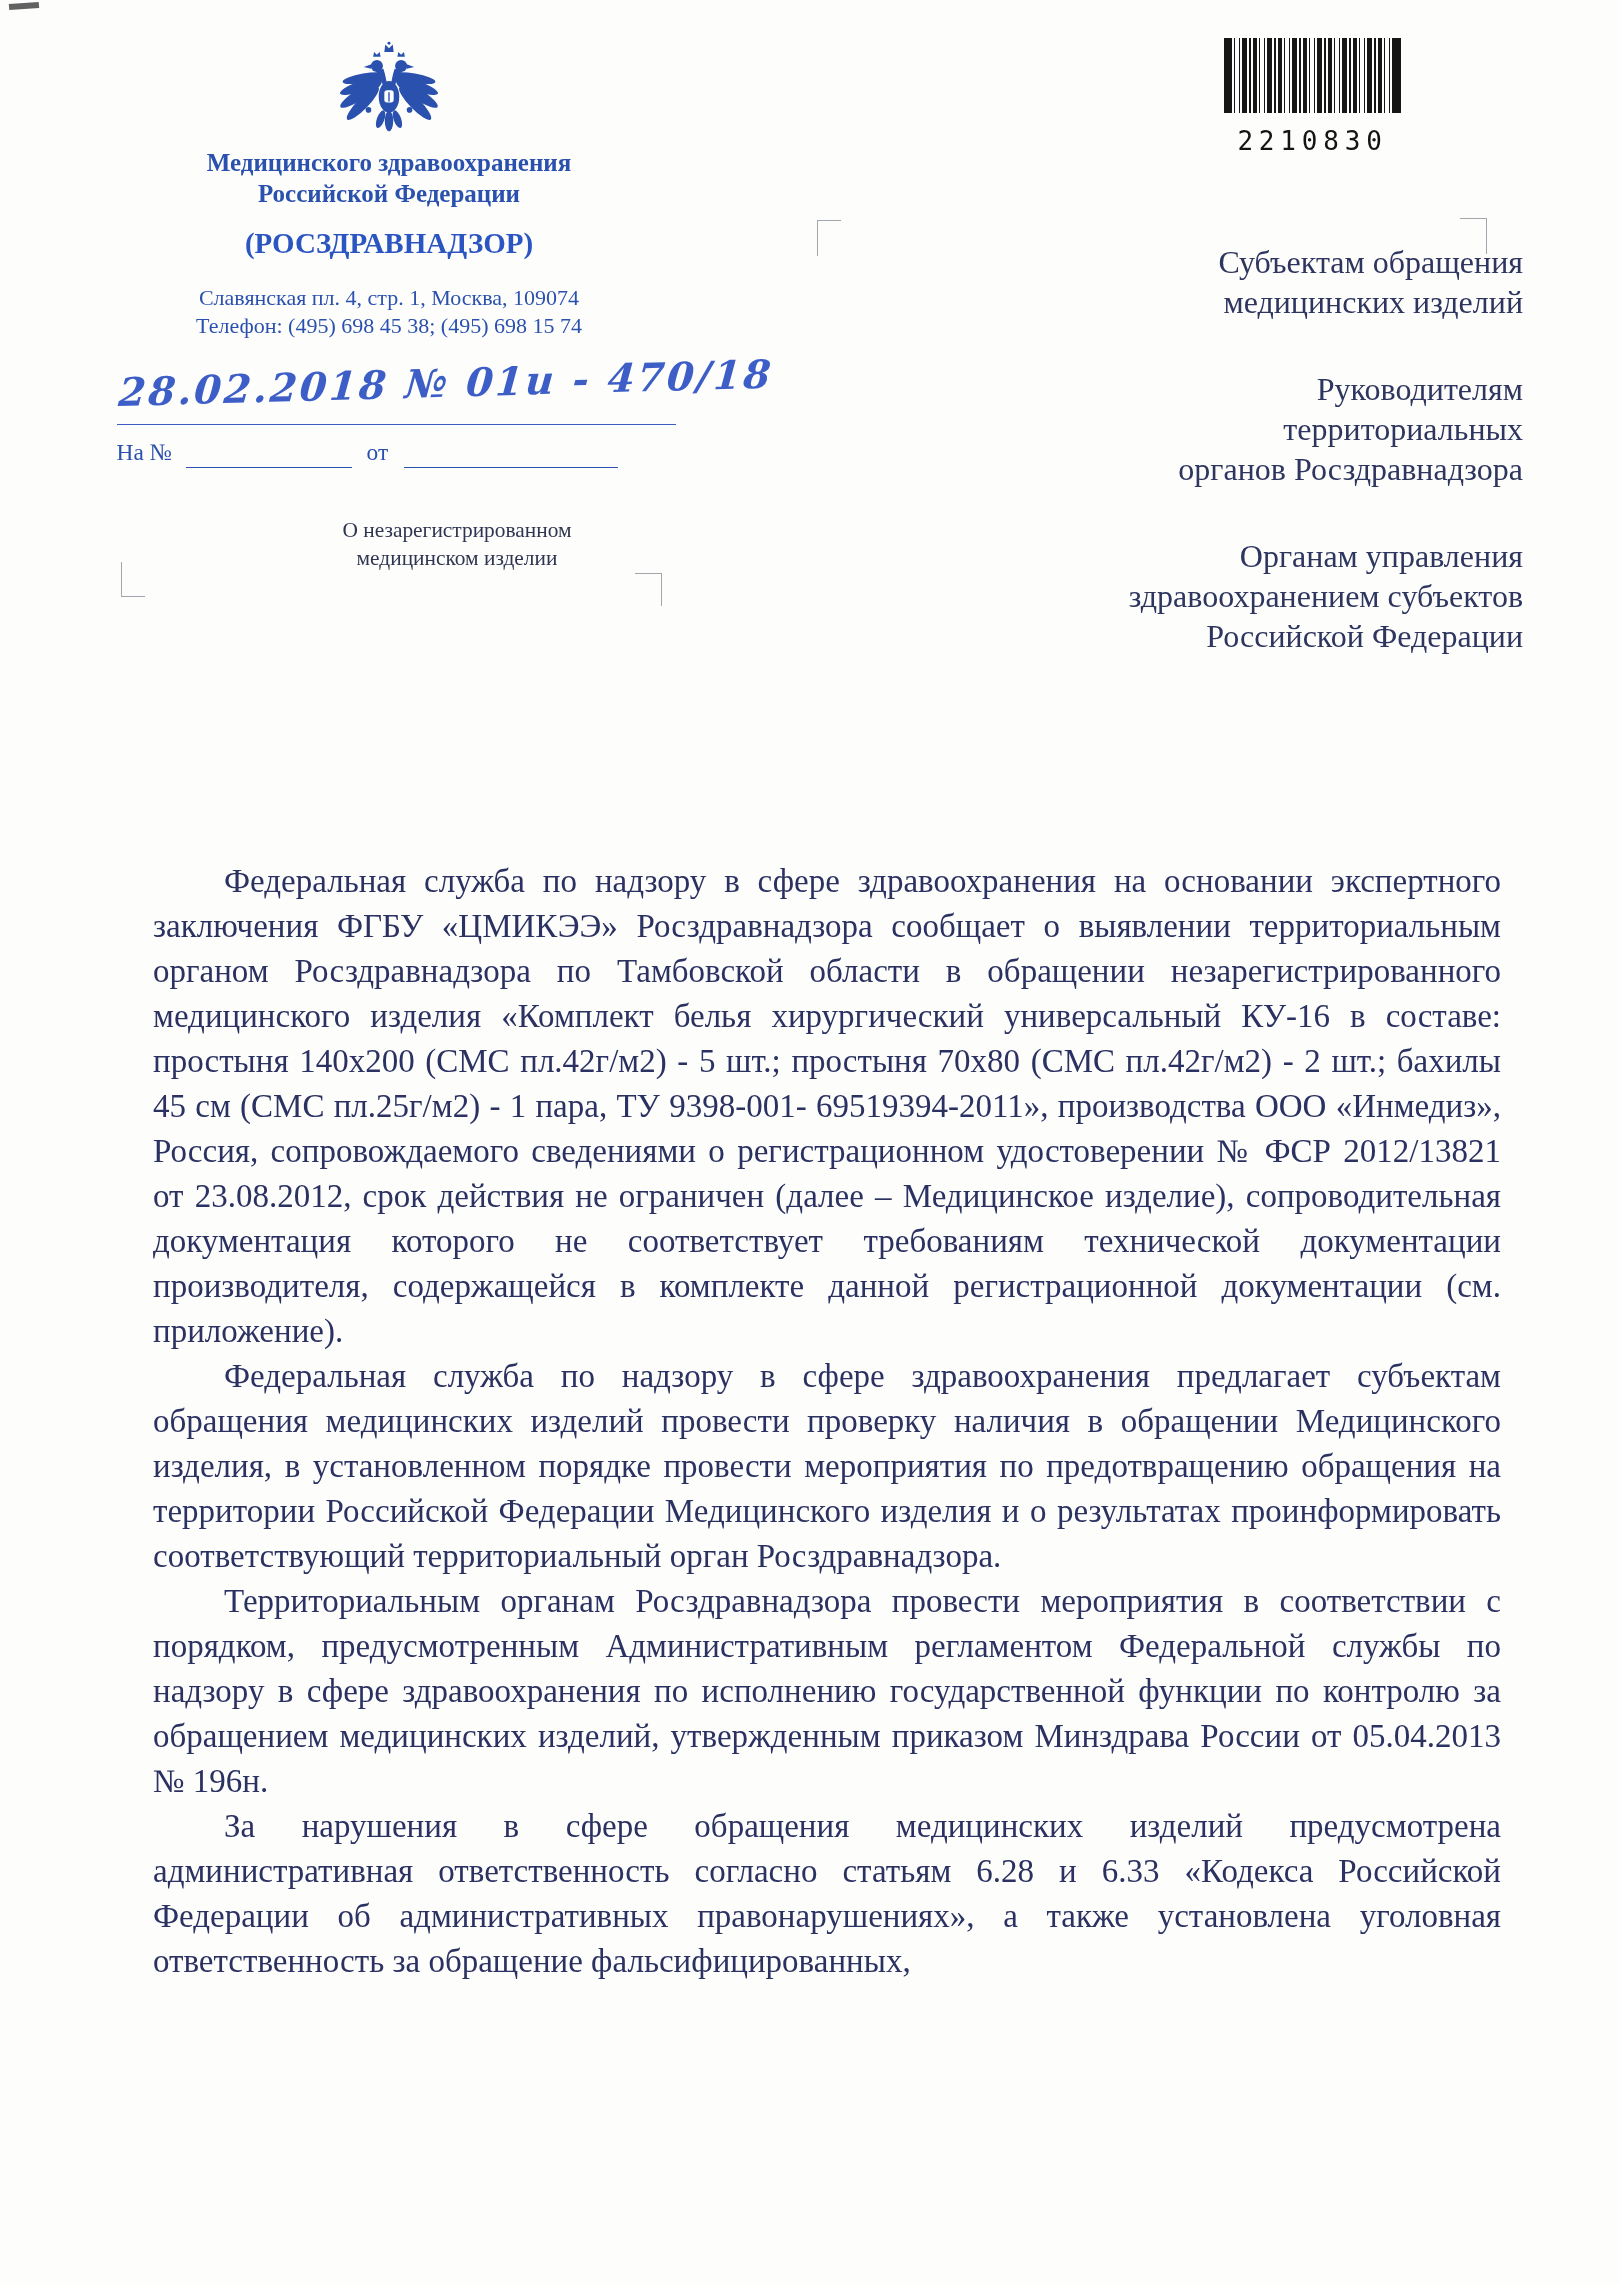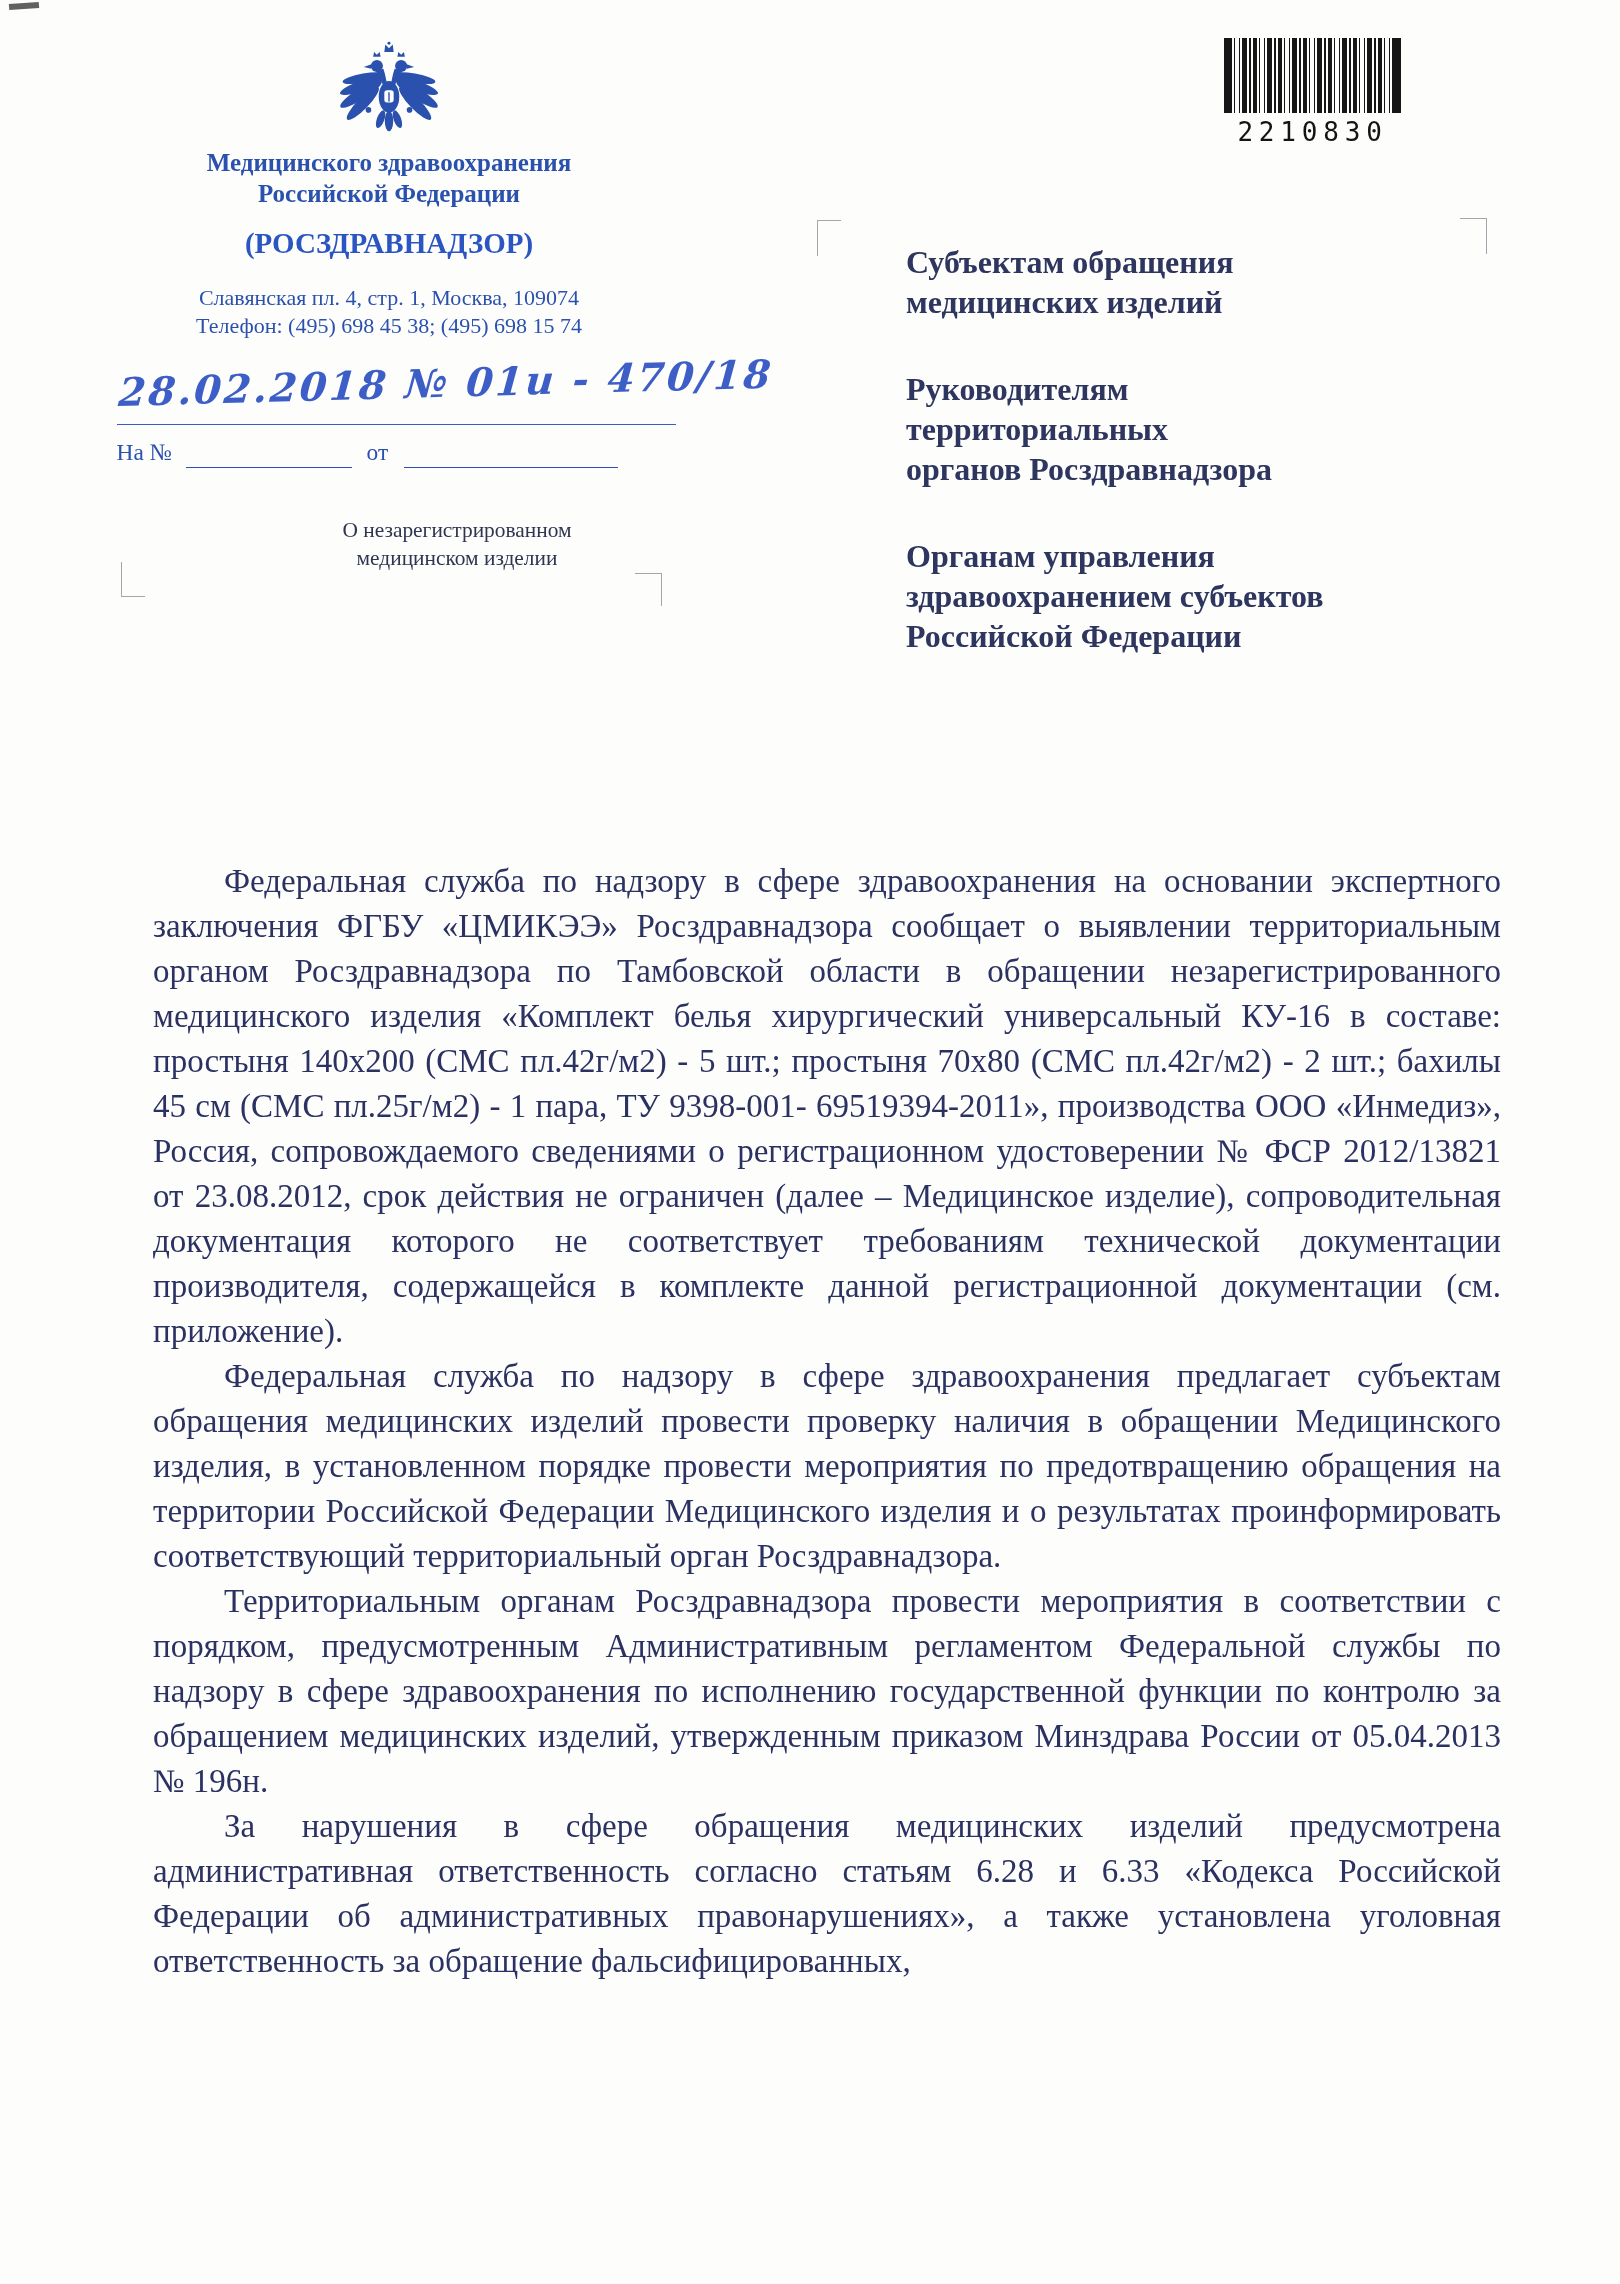--- a/index.html
+++ b/index.html
@@ -63,28 +63,28 @@
     background:
       linear-gradient(90deg, #161616 0 3.9px, rgba(0,0,0,0) 3.9px calc(100% - 3.9px), #161616 calc(100% - 3.9px) 100%),
       repeating-linear-gradient(90deg,
         #161616 0 1.9px,  rgba(0,0,0,0) 1.9px 3.9px,
         #161616 3.9px 7.8px, rgba(0,0,0,0) 7.8px 9.7px,
         #161616 9.7px 11px, rgba(0,0,0,0) 11px 15px,
         #161616 15px 16px, rgba(0,0,0,0) 16px 18px,
         #161616 18px 23px, rgba(0,0,0,0) 23px 25px);
   }
   .barcode-number {
-    margin-top: 4px; font-family: "DejaVu Sans Mono", monospace;
+    margin-top: 13px; font-family: "DejaVu Sans Mono", monospace;
     font-size: 26px; letter-spacing: 5.8px; color: #141414;
   }
 
   
   .recipients {
     position: absolute; left: 906px; top: 242px; width: 617px;
-    text-align: left; color: #2e355e; font-weight: bold;
+    text-align: right; color: #2e355e; font-weight: normal;
     font-size: 32px; line-height: 40px;
   }
   .recipient { margin-bottom: 47px; white-space: pre-line; }
 
   
   .mark { position: absolute; }
   .mark-a { left: 817px; top: 220px; width: 23.4px; height: 35px; border-left: 1.9px solid #a2a7ad; border-top: 1.9px solid #a2a7ad; }
   .mark-b { left: 1460px; top: 218px; width: 26px; height: 35px; border-right: 1.9px solid #a2a7ad; border-top: 1.9px solid #a2a7ad; }
   .mark-c { left: 121px;  top: 562px; width: 23.4px; height: 34px; border-left: 1.9px solid #a2a7ad; border-bottom: 1.9px solid #a2a7ad; }
   .mark-d { left: 635px;  top: 573px; width: 26px; height: 32px; border-top: 1.9px solid #a2a7ad; border-right: 1.9px solid #a2a7ad; }

